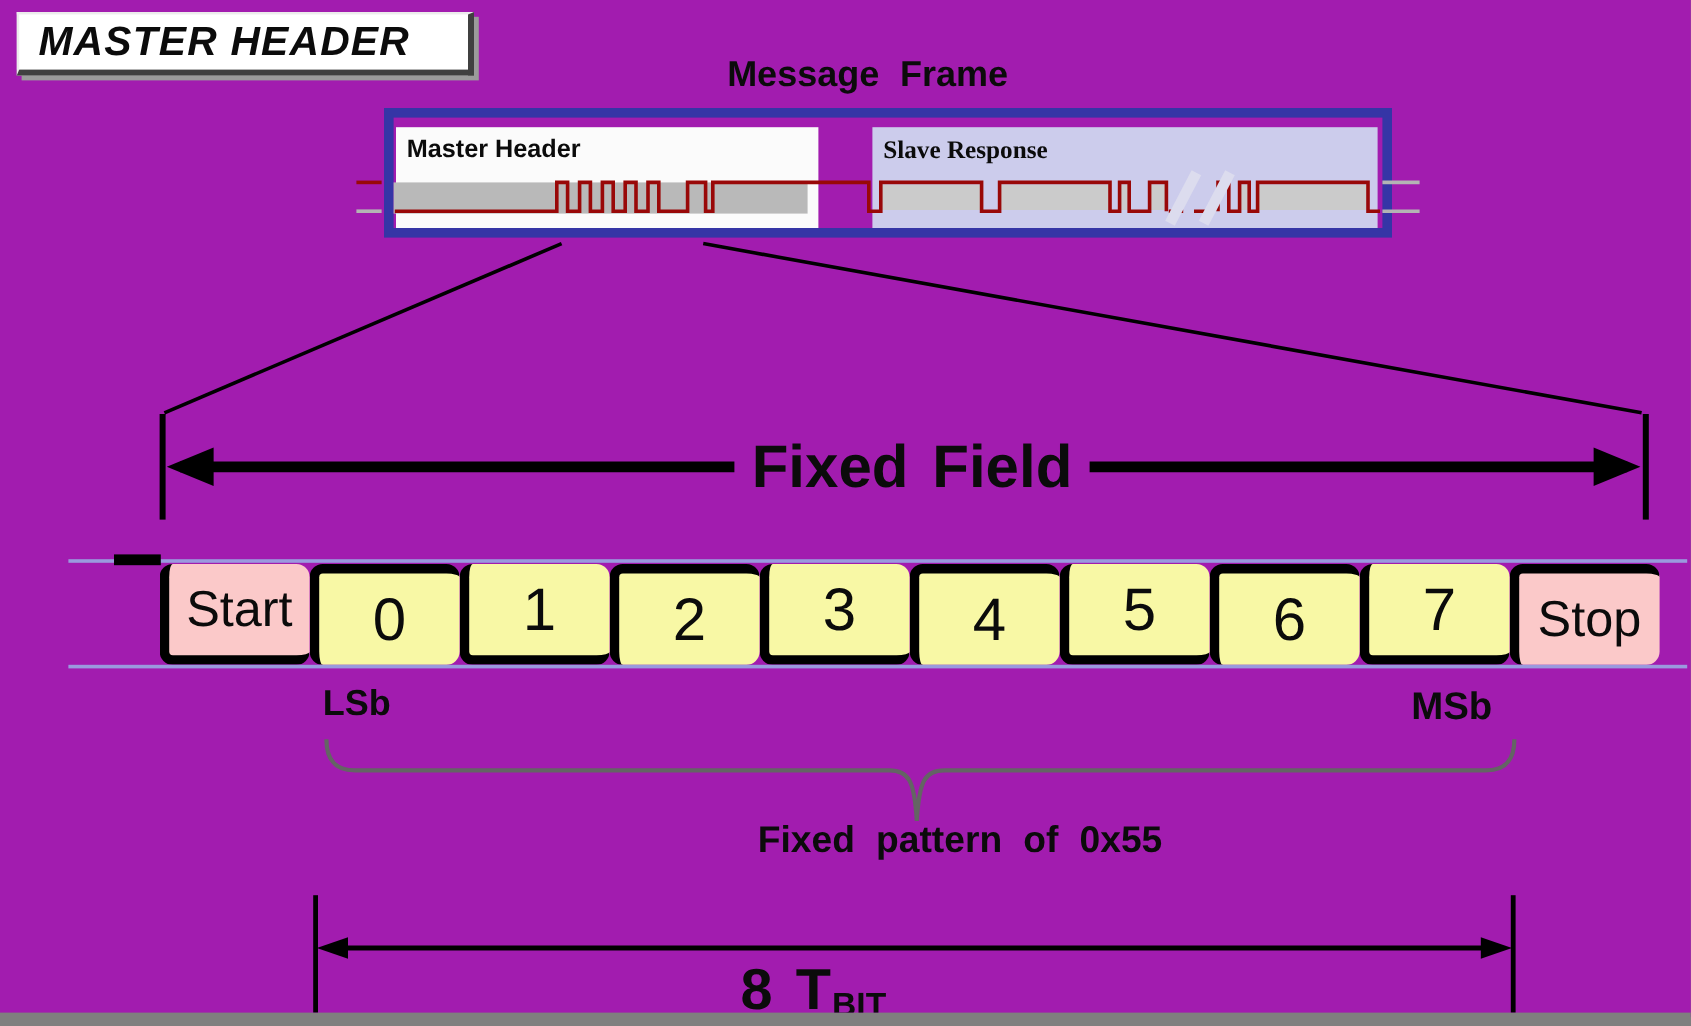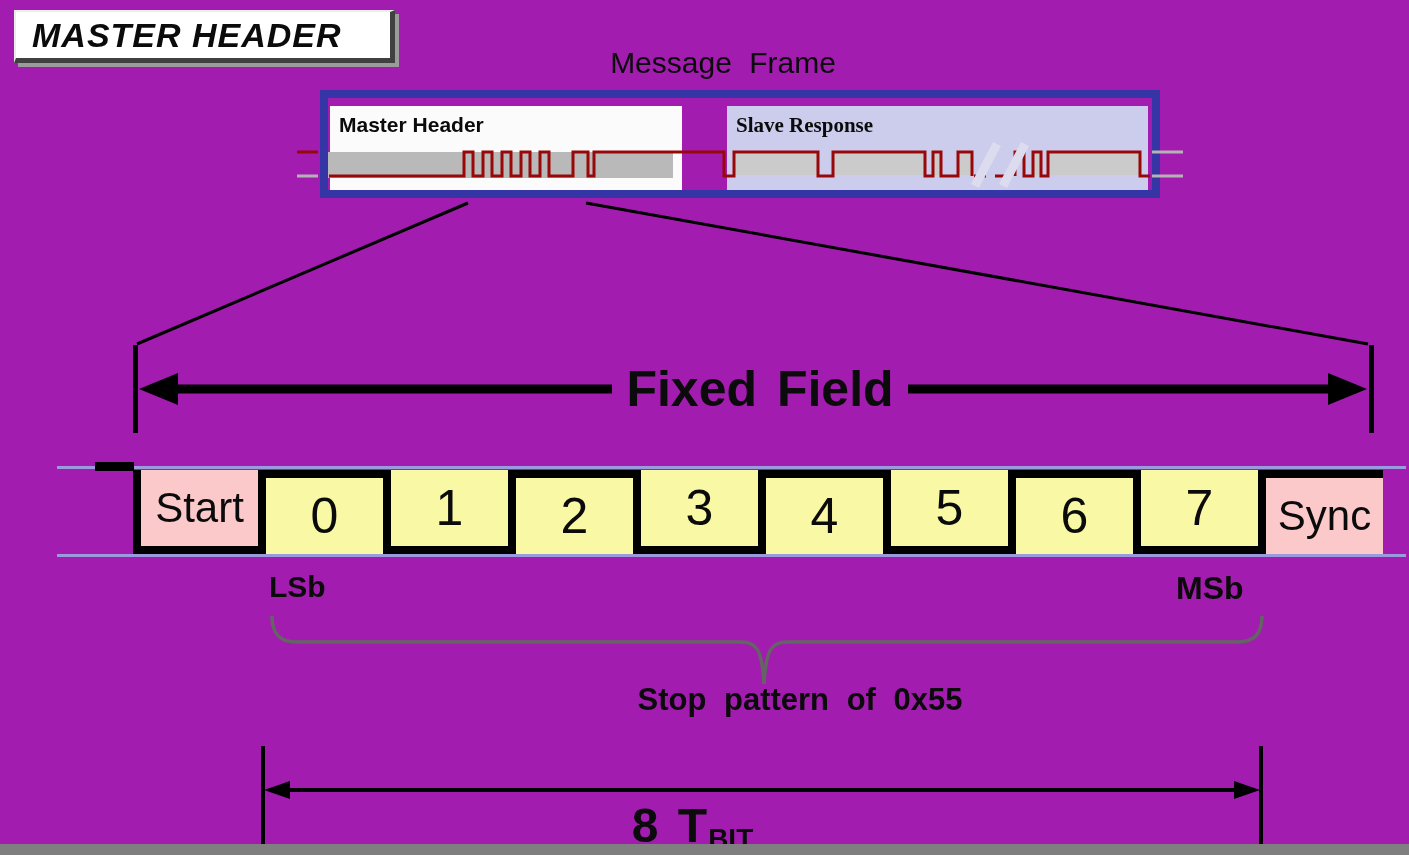--- a/index.html
+++ b/index.html
@@ -13,46 +13,46 @@
   .title-box{
     left:14px;top:10px;width:358px;height:46px;background:#ffffff;
     border-top:2px solid #ececec;border-left:2px solid #ececec;
     border-right:5px solid #404040;border-bottom:5px solid #404040;
     box-shadow:4px 4px 0 #9b9b9b;
     display:flex;align-items:center;padding-left:16px;z-index:5;
   }
   .title-box span{font-style:italic;font-weight:bold;font-size:34px;letter-spacing:1px;}
 
   
-  .mf-heading{left:523px;top:46px;width:400px;text-align:center;font-weight:normal;font-size:30px;word-spacing:9px;z-index:5;}
+  .mf-heading{left:523px;top:46px;width:400px;text-align:center;font-weight:bold;font-size:30px;word-spacing:9px;z-index:5;}
   .blue-frame{left:320px;top:90px;width:840px;height:108px;border:8px solid #3535a6;box-sizing:border-box;z-index:2;}
   .master-box{left:330px;top:106px;width:352px;height:84px;background:#fbfbfb;z-index:3;}
   .slave-box{left:727px;top:106px;width:421px;height:84px;background:#ccccec;z-index:3;font-family:Liberation Serif, serif;}
   .sect-label{padding:7px 0 0 9px;font-weight:bold;font-size:21px;}
 
   
   .level-line{height:3px;background:#9a9ade;left:57px;width:1349px;z-index:6;}
   .idle-stub{left:95px;top:462px;width:39px;height:9px;background:#000;z-index:7;}
   .bbox{
     top:470px;height:84px;width:125px;box-sizing:border-box;z-index:4;
     display:flex;align-items:center;justify-content:center;
   }
   .pink{background:#fbc9c9;}
   .yellow{background:#f8f8a5;}
-  .bl{border-left:8px solid #000;}
+  .bl{border-left:8px solid #000;border-radius:11px;}
   .bt{border-top:8px solid #000;}
   .bb{border-bottom:8px solid #000;}
   .startstop{font-size:42px;}
   .digit{font-size:50px;}
 
   .lsb{left:269px;top:570px;font-weight:bold;font-size:30px;z-index:5;}
   .msb{left:1176px;top:570px;width:70px;text-align:left;font-weight:bold;font-size:32px;z-index:5;}
   .sync-label{left:560px;top:360px;width:400px;text-align:center;font-weight:bold;font-size:50px;word-spacing:6px;z-index:5;}
   .pattern-label{left:550px;top:682px;width:500px;text-align:center;font-weight:bold;font-size:31px;word-spacing:9px;z-index:5;}
-  .duration-label{left:572px;top:798px;width:240px;text-align:center;z-index:5;white-space:nowrap;}
+  .duration-label{left:617px;top:798px;width:240px;z-index:5;white-space:nowrap;}
   .duration-label .main{font-weight:bold;font-size:48px;word-spacing:6px;}
   .duration-label .sub{font-weight:bold;font-size:28px;position:relative;top:6px;left:1px;}
 
   
   #overlay{left:0;top:0;z-index:10;pointer-events:none;}
 </style>
 </head>
 <body>
 
 <div id="stage">
@@ -98,27 +98,27 @@
   <div class="abs bbox yellow bl bb" style="left:883px;">
     <span class="digit">5</span>
   </div>
   <div class="abs bbox yellow bl bt" style="left:1008px;">
     <span class="digit">6</span>
   </div>
   <div class="abs bbox yellow bl bb" style="left:1133px;">
     <span class="digit">7</span>
   </div>
   <div class="abs bbox pink bl bt" style="left:1258px;">
-    <span class="startstop">Sync</span>
+    <span class="startstop">Stop</span>
   </div>
 
   <div class="abs lsb">LSb</div>
   <div class="abs msb">MSb</div>
 
-  <div class="abs pattern-label">Stop pattern of 0x55</div>
+  <div class="abs pattern-label">Fixed pattern of 0x55</div>
 
   <div class="abs duration-label">
     <span class="main">8 T</span><span class="sub">BIT</span>
   </div>
 
   <svg id="overlay" class="abs" width="1409" height="855" viewBox="0 0 1409 855">
 
     <rect x="328" y="152" width="345" height="26" fill="#b9b9b9"></rect>
 
     <g fill="#cbcbcb">

